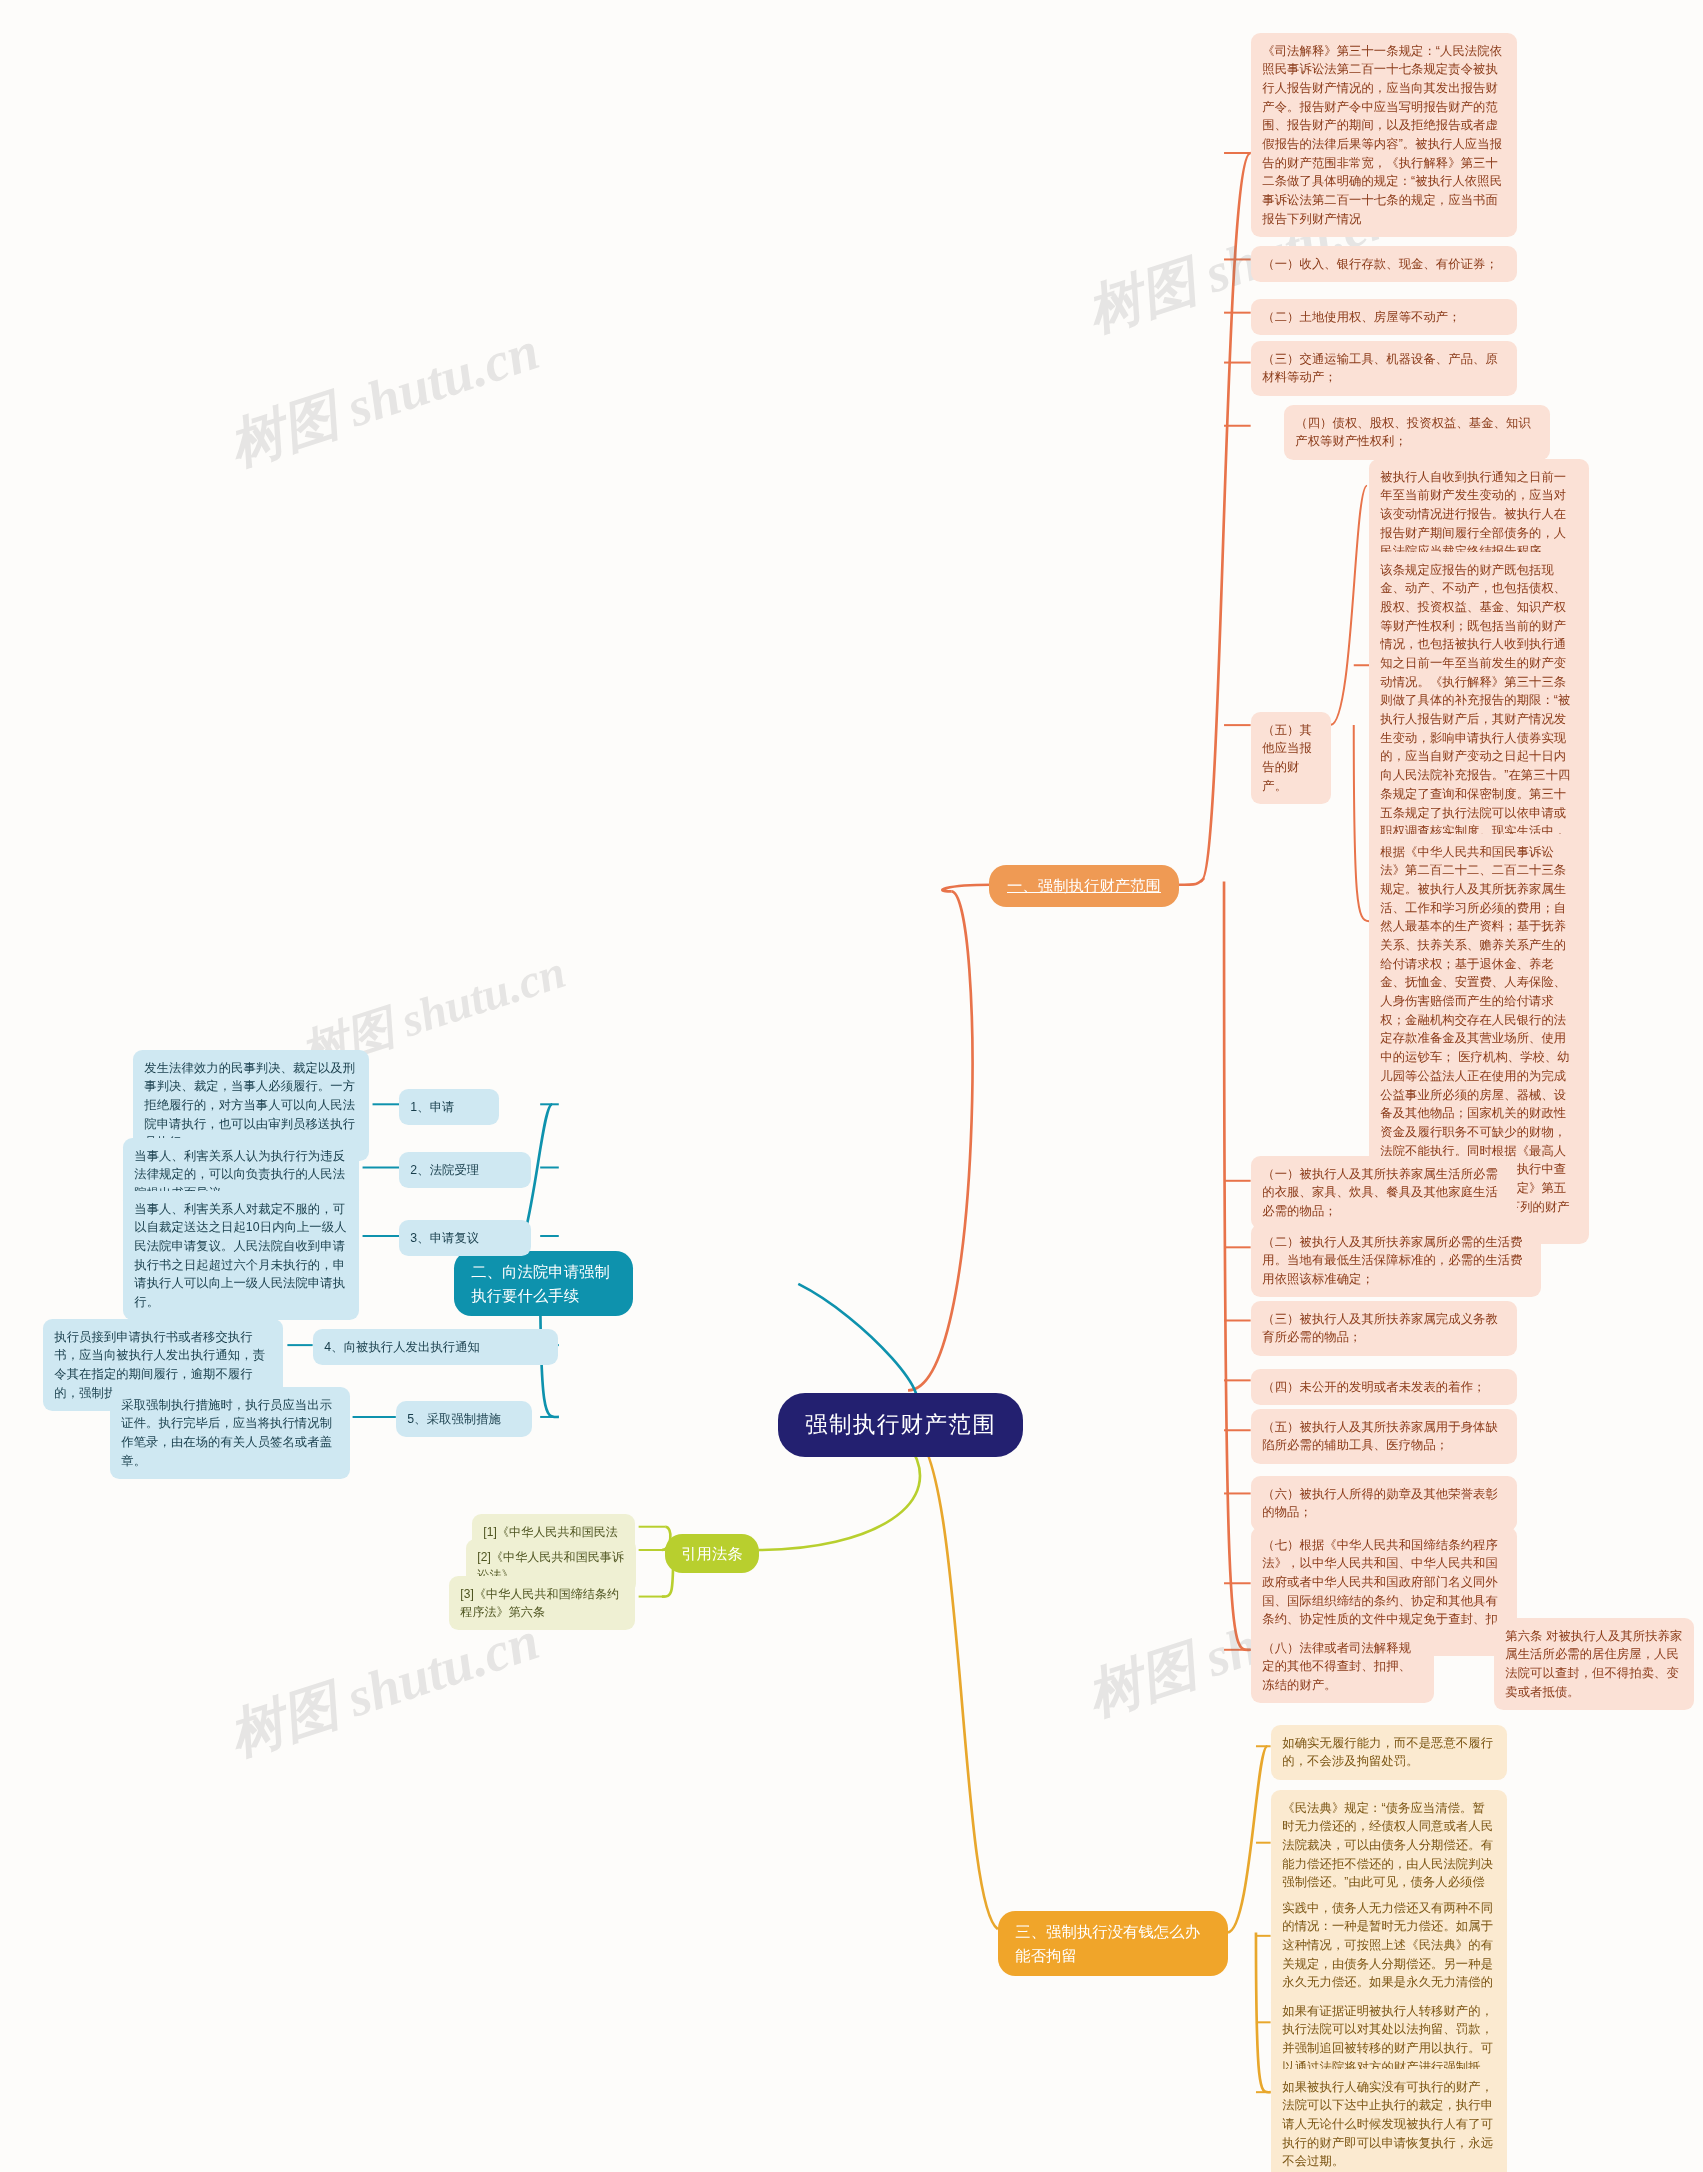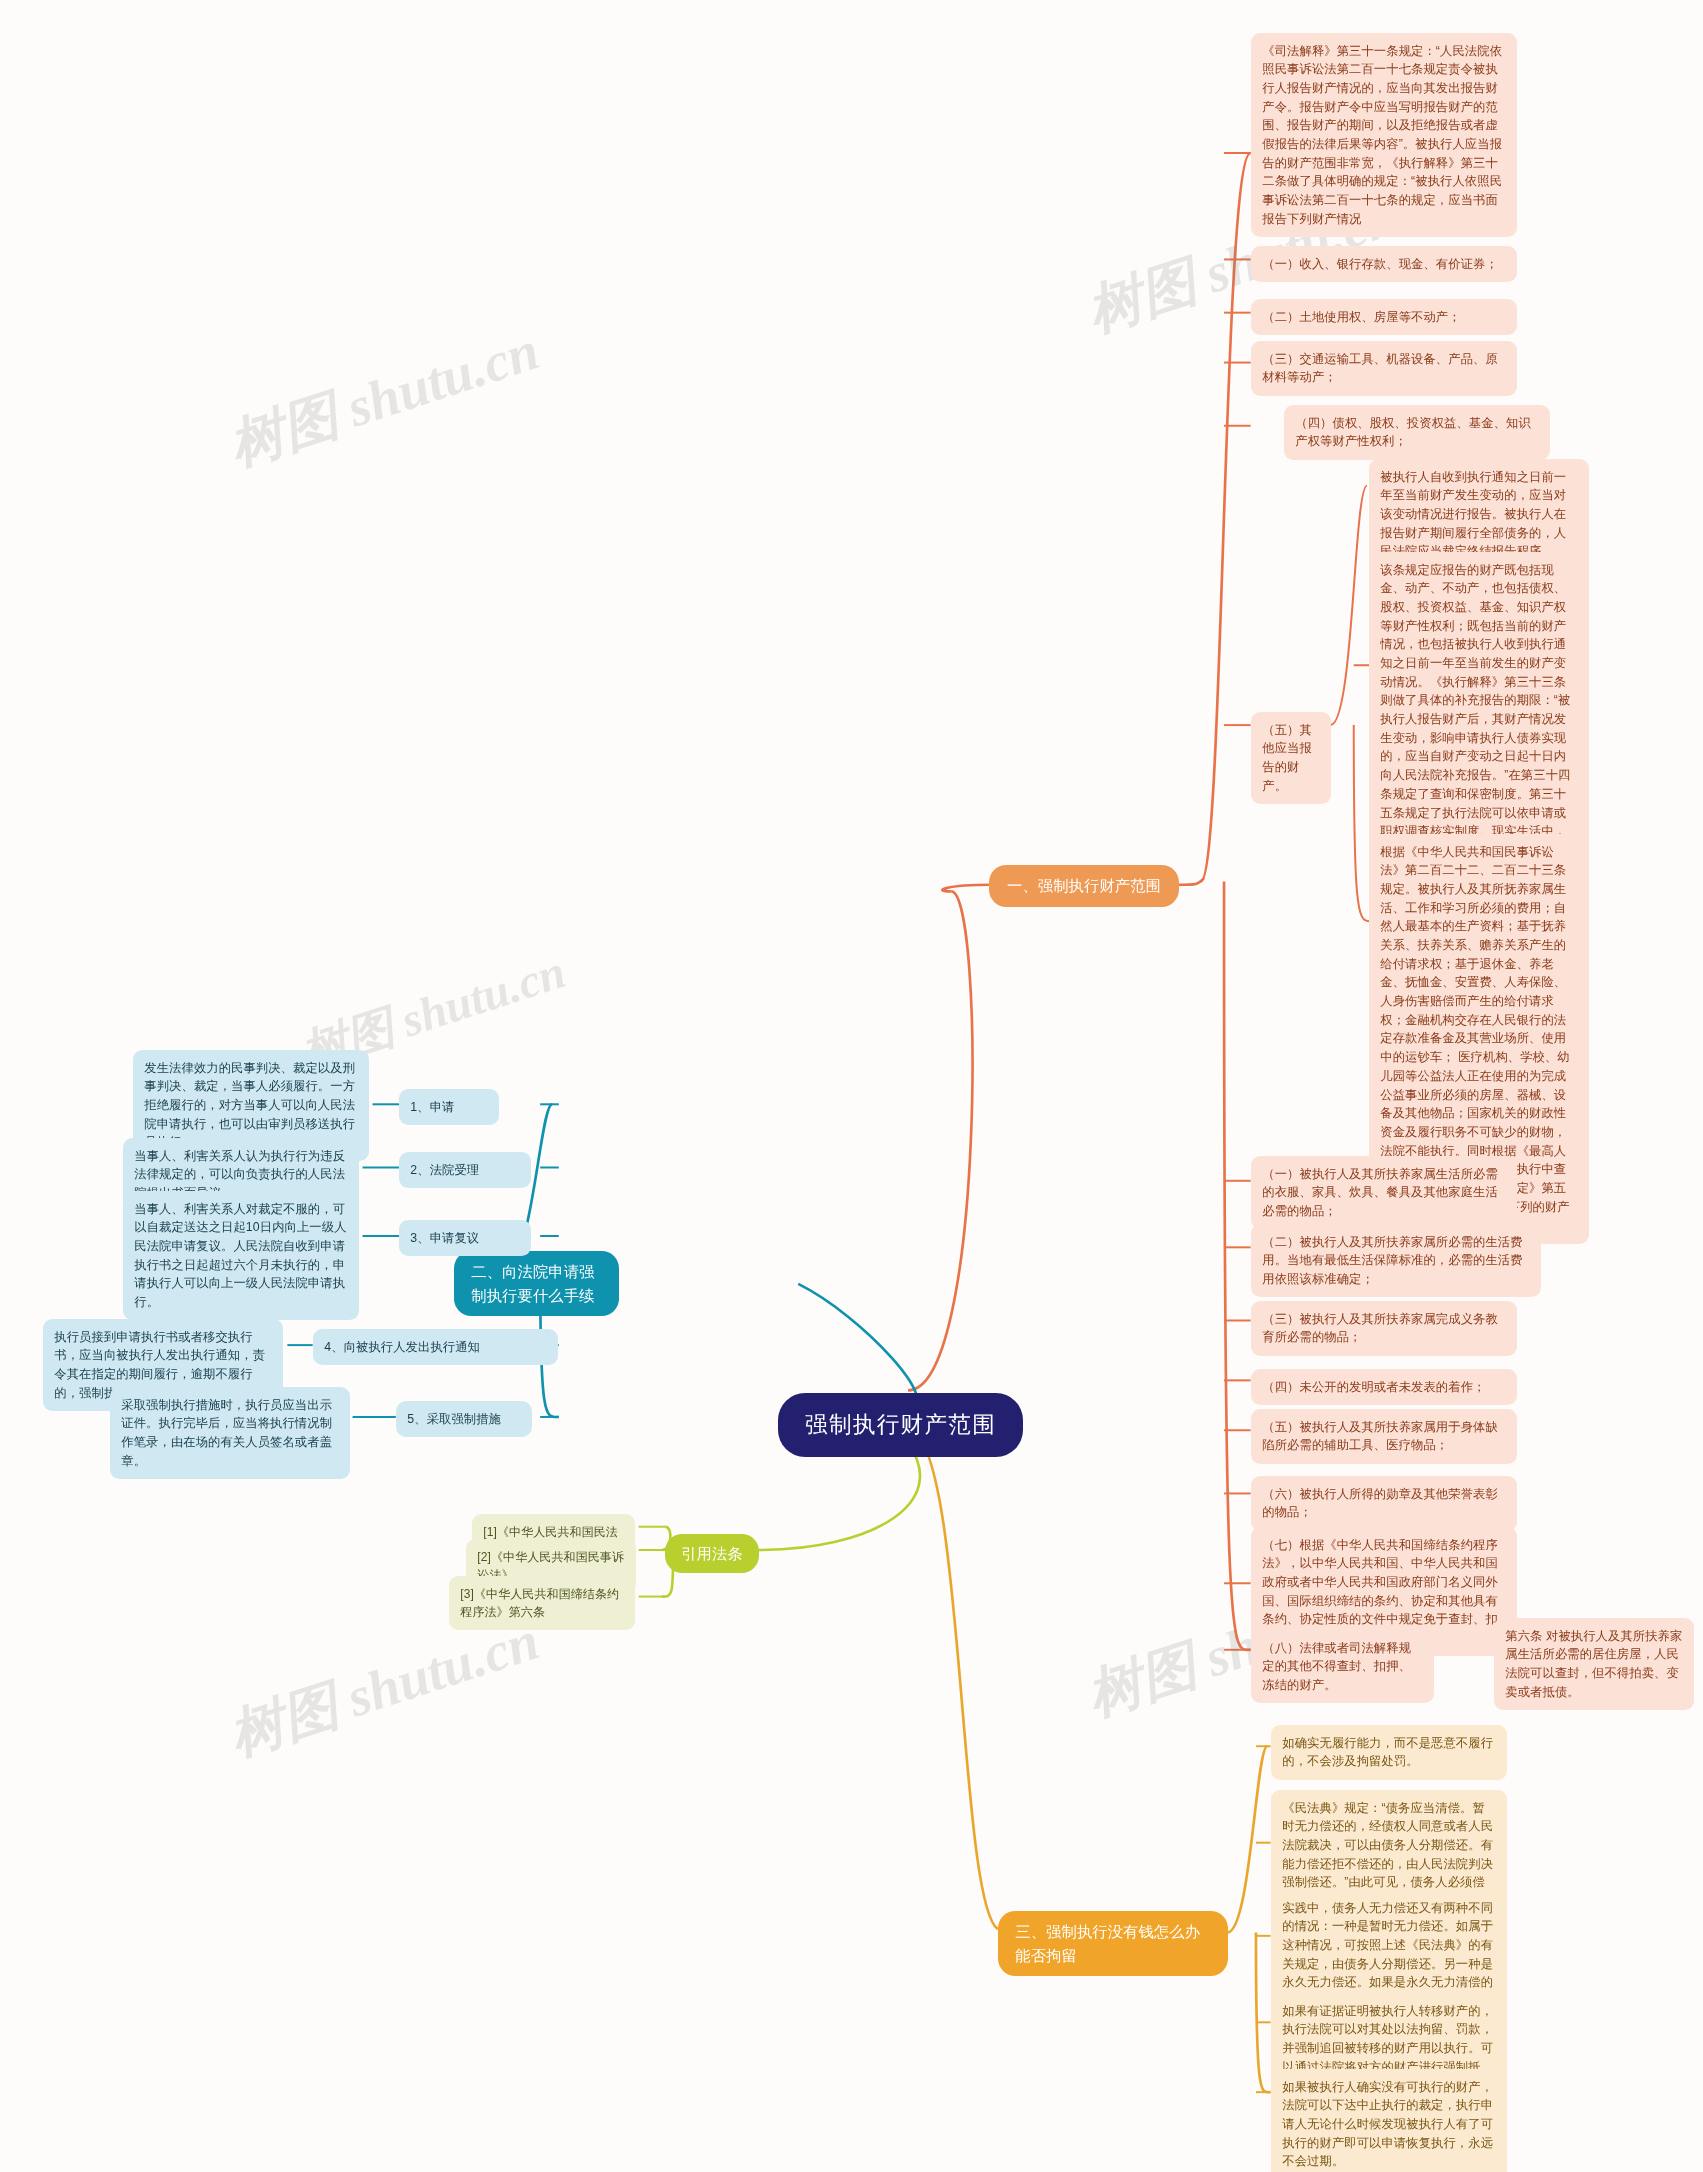--- a/index.html
+++ b/index.html
@@ -42,21 +42,21 @@
     white-space:nowrap;
     letter-spacing:1.3px;
   }
   
   .branch{
     border-radius:17.3px;
     font-size:15.3px;
     padding:9.3px 17.3px;
     color:#ffffff;
   }
-  .branch.orange{background:#ef9a54;}
+  .branch.orange{background:#ef9a54;text-decoration:underline;}
   .branch.teal{background:#0e92ad;}
   .branch.olive{background:#b8cf2e;color:#ffffff;}
   .branch.amber{background:#f0a52a;}
   
   .leaf{
     border-radius:9.3px;
     font-size:12.3px;
     padding:8.6px 11.3px;
   }
   .leaf.peach{background:#fbe1d6;color:#8a3a18;}
@@ -160,21 +160,21 @@
   <div class="node leaf peach" style="left:1251px;top:1224px;width:290px;">（二）被执行人及其所扶养家属所必需的生活费用。当地有最低生活保障标准的，必需的生活费用依照该标准确定；</div>
   <div class="node leaf peach" style="left:1251px;top:1301px;width:266px;">（三）被执行人及其所扶养家属完成义务教育所必需的物品；</div>
   <div class="node leaf peach" style="left:1251px;top:1369px;width:266px;">（四）未公开的发明或者未发表的着作；</div>
   <div class="node leaf peach" style="left:1251px;top:1409px;width:266px;">（五）被执行人及其所扶养家属用于身体缺陷所必需的辅助工具、医疗物品；</div>
   <div class="node leaf peach" style="left:1251px;top:1476px;width:266px;">（六）被执行人所得的勋章及其他荣誉表彰的物品；</div>
   <div class="node leaf peach" style="left:1251px;top:1527px;width:266px;">（七）根据《中华人民共和国缔结条约程序法》，以中华人民共和国、中华人民共和国政府或者中华人民共和国政府部门名义同外国、国际组织缔结的条约、协定和其他具有条约、协定性质的文件中规定免于查封、扣押、冻结的财产；</div>
   <div class="node leaf peach" style="left:1251px;top:1630px;width:183px;">（八）法律或者司法解释规定的其他不得查封、扣押、冻结的财产。</div>
 
   <div class="node leaf peach" style="left:1494px;top:1618px;width:200px;">第六条 对被执行人及其所扶养家属生活所必需的居住房屋，人民法院可以查封，但不得拍卖、变卖或者抵债。</div>
 
-  <div class="node branch teal" style="left:454px;top:1251px;width:165px;">二、向法院申请强制执行要什么手续</div>
+  <div class="node branch teal" style="left:454px;top:1251px;width:179px;">二、向法院申请强制执行要什么手续</div>
 
   <div class="node leaf blue" style="left:399px;top:1089px;width:100px;">1、申请</div>
   <div class="node leaf blue" style="left:399px;top:1152px;width:132px;">2、法院受理</div>
   <div class="node leaf blue" style="left:399px;top:1220px;width:132px;">3、申请复议</div>
   <div class="node leaf blue" style="left:313px;top:1329px;width:245px;">4、向被执行人发出执行通知</div>
   <div class="node leaf blue" style="left:396px;top:1401px;width:136px;border-radius:10px;">5、采取强制措施</div>
 
   <div class="node leaf blue" style="left:133px;top:1050px;width:236px;">发生法律效力的民事判决、裁定以及刑事判决、裁定，当事人必须履行。一方拒绝履行的，对方当事人可以向人民法院申请执行，也可以由审判员移送执行员执行。</div>
   <div class="node leaf blue" style="left:123px;top:1138px;width:236px;">当事人、利害关系人认为执行行为违反法律规定的，可以向负责执行的人民法院提出书面异议。</div>
   <div class="node leaf blue" style="left:123px;top:1191px;width:236px;">当事人、利害关系人对裁定不服的，可以自裁定送达之日起10日内向上一级人民法院申请复议。人民法院自收到申请执行书之日起超过六个月未执行的，申请执行人可以向上一级人民法院申请执行。</div>

